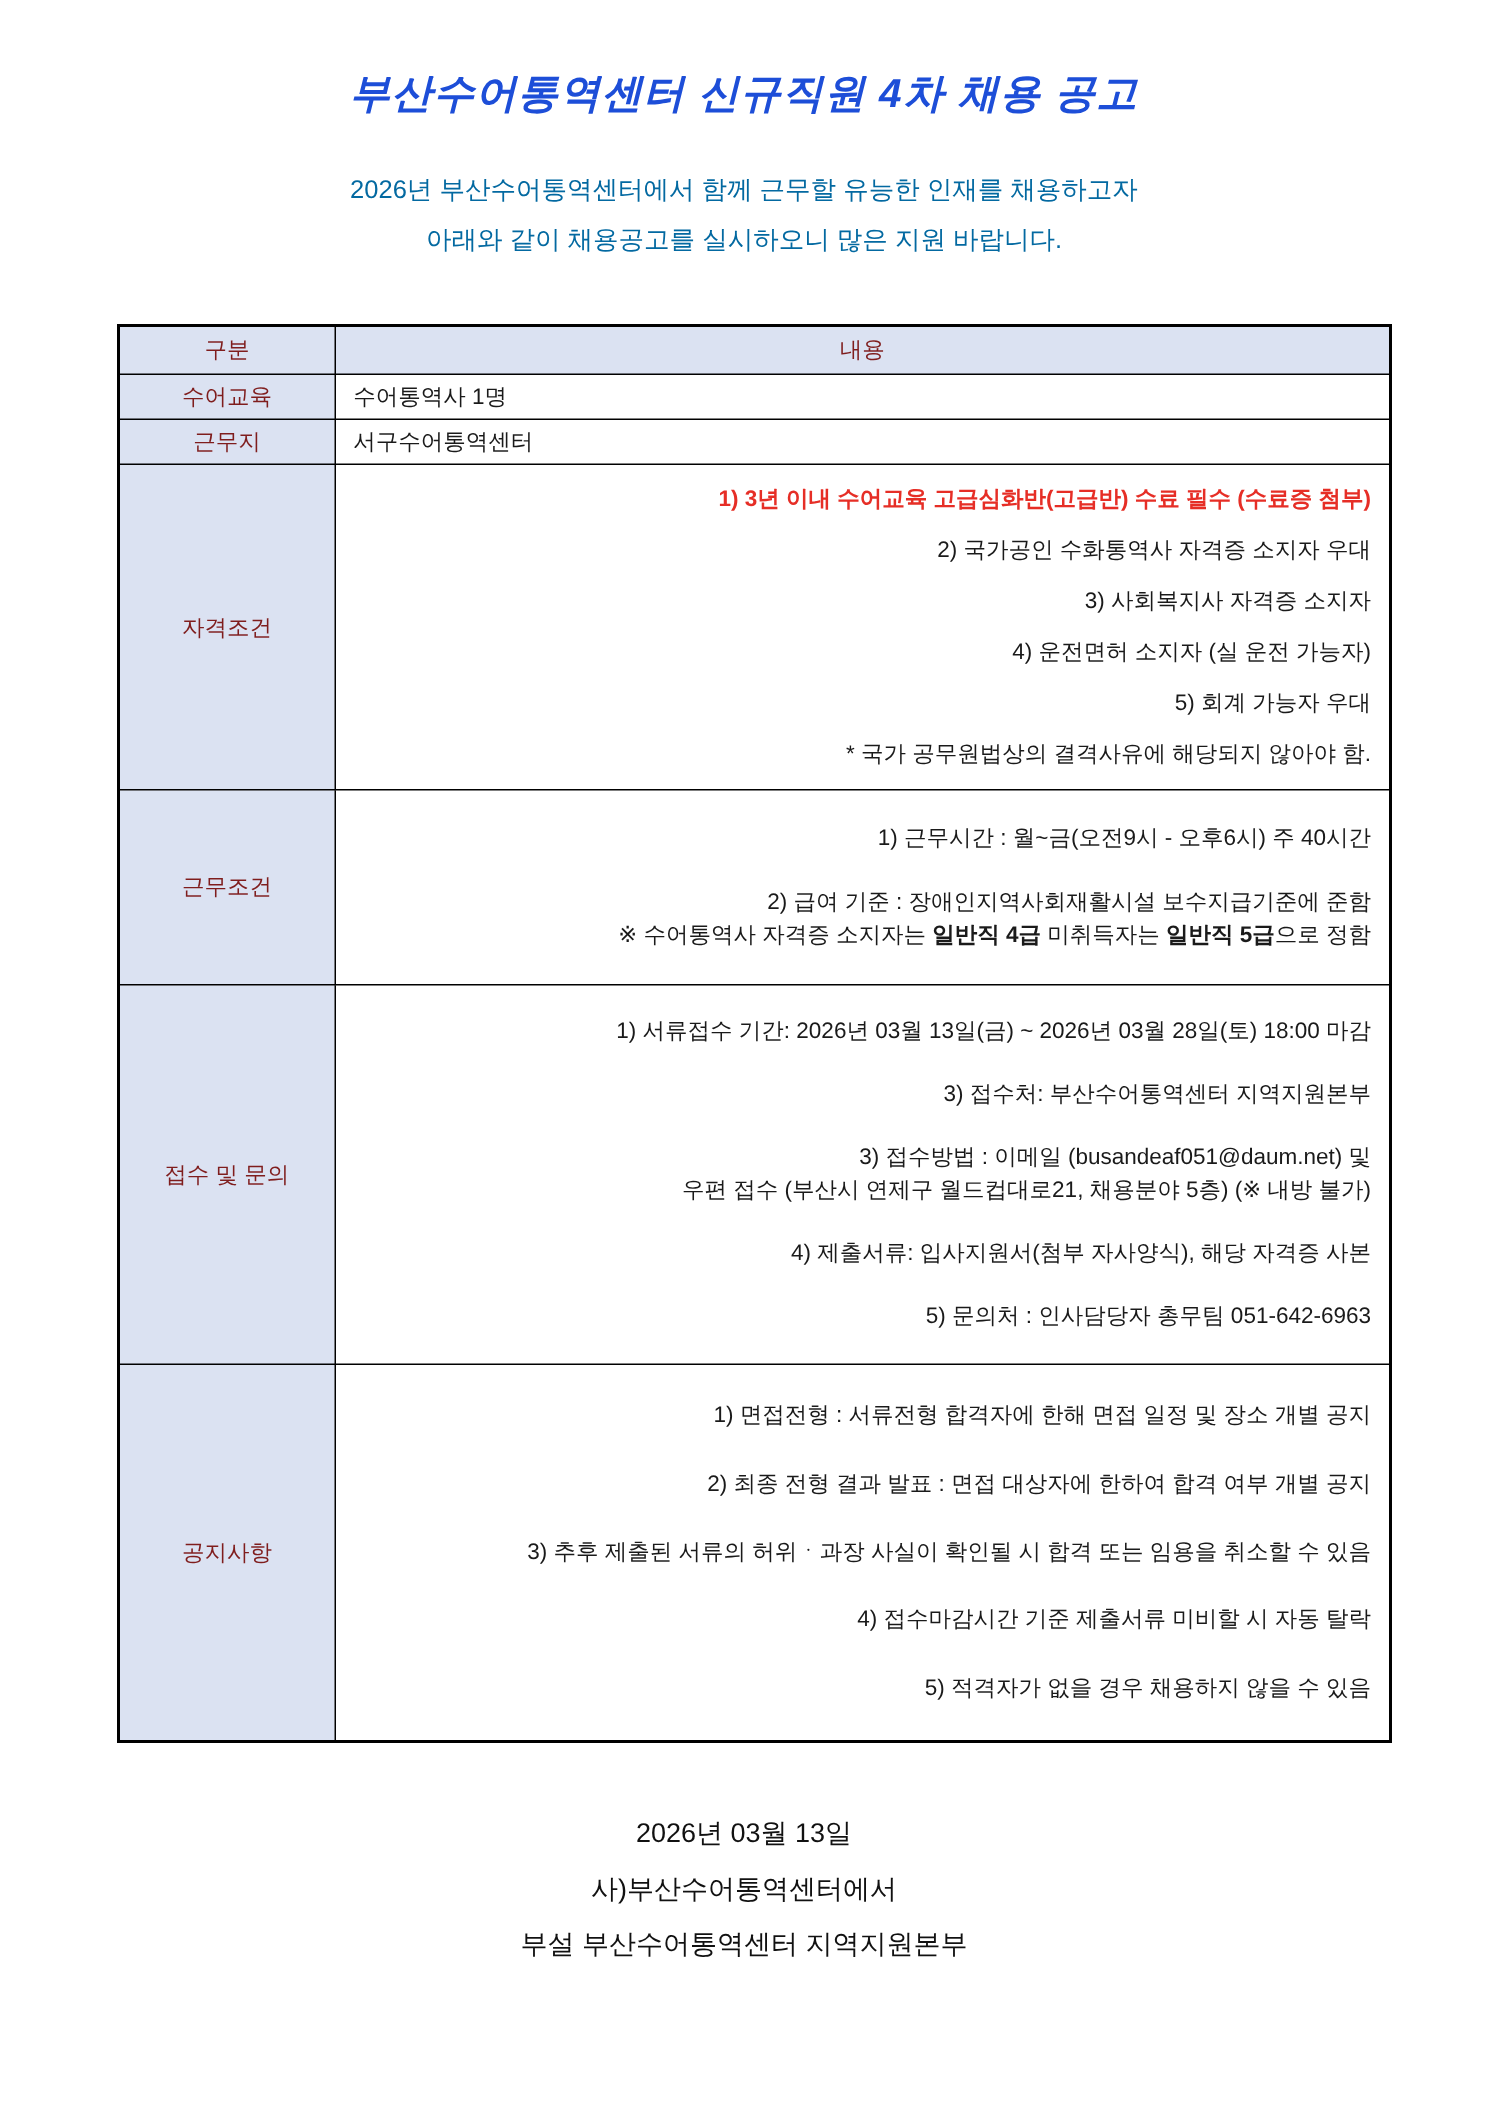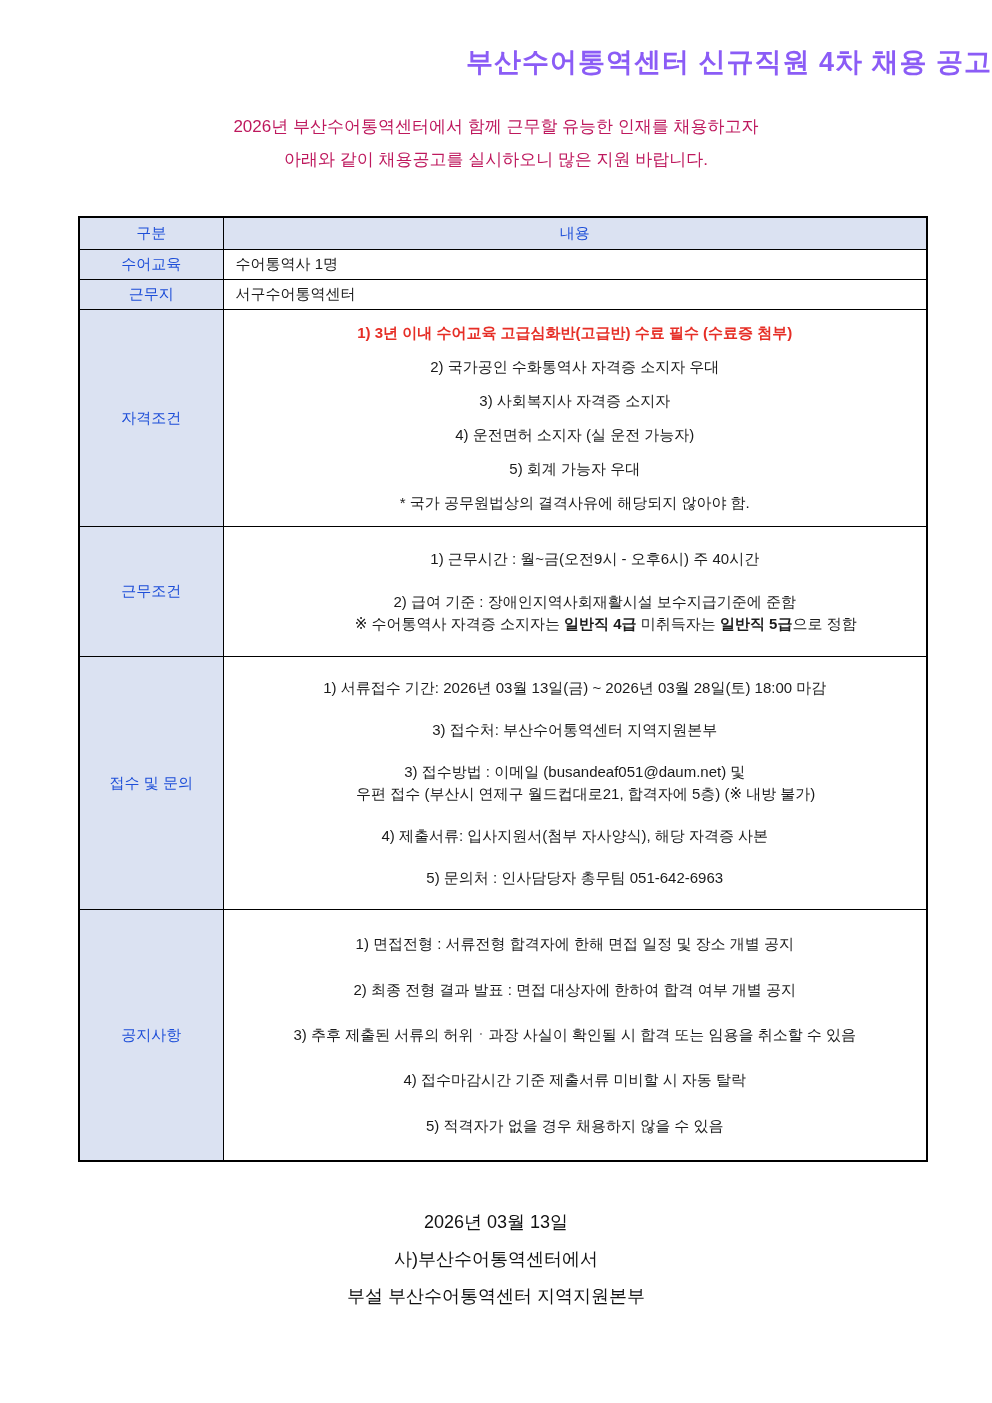--- a/index.html
+++ b/index.html
@@ -3,34 +3,34 @@
 <meta charset="utf-8">
 <style>
   html,body{margin:0;padding:0;}
   body{
     width:992px;height:1403px;background:#ffffff;
     font-family:"Liberation Sans","DejaVu Sans",sans-serif;
     color:#1a1a1a;
   }
   .page{position:relative;padding-top:42px;}
   .doc-title{
-    margin:0;text-align:right;font-size:27px;font-weight:bold;
-    color:#8b5cf6;letter-spacing:1px;line-height:40px;
+    margin:0;text-align:center;font-size:27px;font-weight:bold;
+    color:#1d4ed8;letter-spacing:1px;line-height:40px;font-style:italic;
   }
-  .subtitle{margin-top:28px;text-align:center;font-size:17px;line-height:33px;color:#be185d;}
+  .subtitle{margin-top:28px;text-align:center;font-size:17px;line-height:33px;color:#0369a1;}
   table.recruit{
     margin:40px 0 0 78px;border-collapse:collapse;width:848px;
     table-layout:fixed;border:2px solid #000;
   }
   td{border:1px solid #000;font-size:15px;vertical-align:middle;padding:0;}
   col.c1{width:144px;}
   col.c2{width:704px;}
-  td.label{background:#dbe2f2;text-align:center;color:#1d4ed8;}
+  td.label{background:#dbe2f2;text-align:center;color:#7f1d1d;}
   td.center{text-align:center;}
-  td.content{padding:0 12px;text-align:center;}
+  td.content{padding:0 12px;text-align:right;}
   td.single{padding:4px 12px;}
   .cell-flex{display:flex;flex-direction:column;justify-content:space-evenly;}
   .h216{height:216px;}
   .h129{height:129px;margin-left:40px;}
   .h252{height:252px;}
   .h250{height:250px;}
   .item{line-height:22px;}
   .indent{padding-left:22px;}
   .red{color:#e62e26;font-weight:bold;}
   .b{font-weight:bold;}
@@ -99,21 +99,21 @@
     </tr>
 
     <tr>
       <td class="label">접수 및 문의</td>
       <td class="content">
         <div class="cell-flex h252">
           <div class="item">1) 서류접수 기간: 2026년 03월 13일(금) ~ 2026년 03월 28일(토) 18:00 마감</div>
           <div class="item">3) 접수처: 부산수어통역센터 지역지원본부</div>
           <div>
             <div class="item">3) 접수방법 : 이메일 (busandeaf051@daum.net) 및</div>
-            <div class="item indent">우편 접수 (부산시 연제구 월드컵대로21, 합격자에 5층)  (※ 내방 불가)</div>
+            <div class="item indent">우편 접수 (부산시 연제구 월드컵대로21, 채용분야 5층)  (※ 내방 불가)</div>
           </div>
           <div class="item">4) 제출서류: 입사지원서(첨부 자사양식), 해당 자격증 사본</div>
           <div class="item">5) 문의처 : 인사담당자 총무팀 051-642-6963</div>
         </div>
       </td>
     </tr>
 
     <tr>
       <td class="label">공지사항</td>
       <td class="content">

